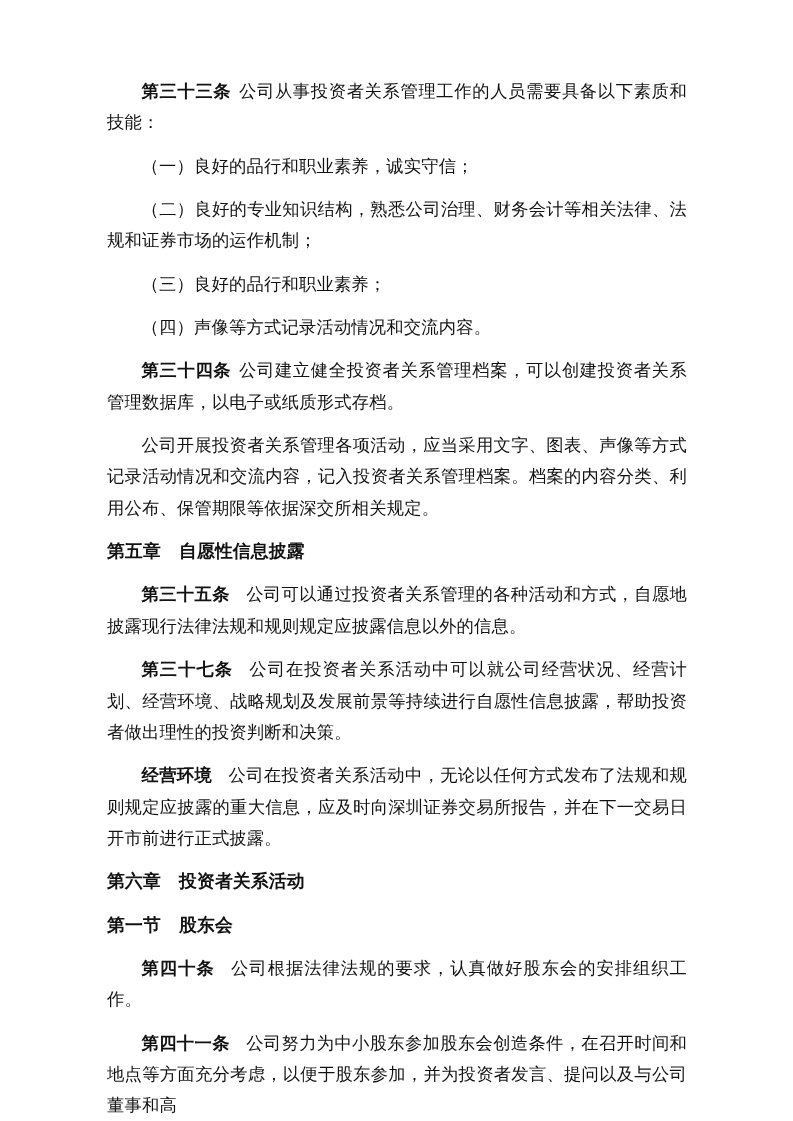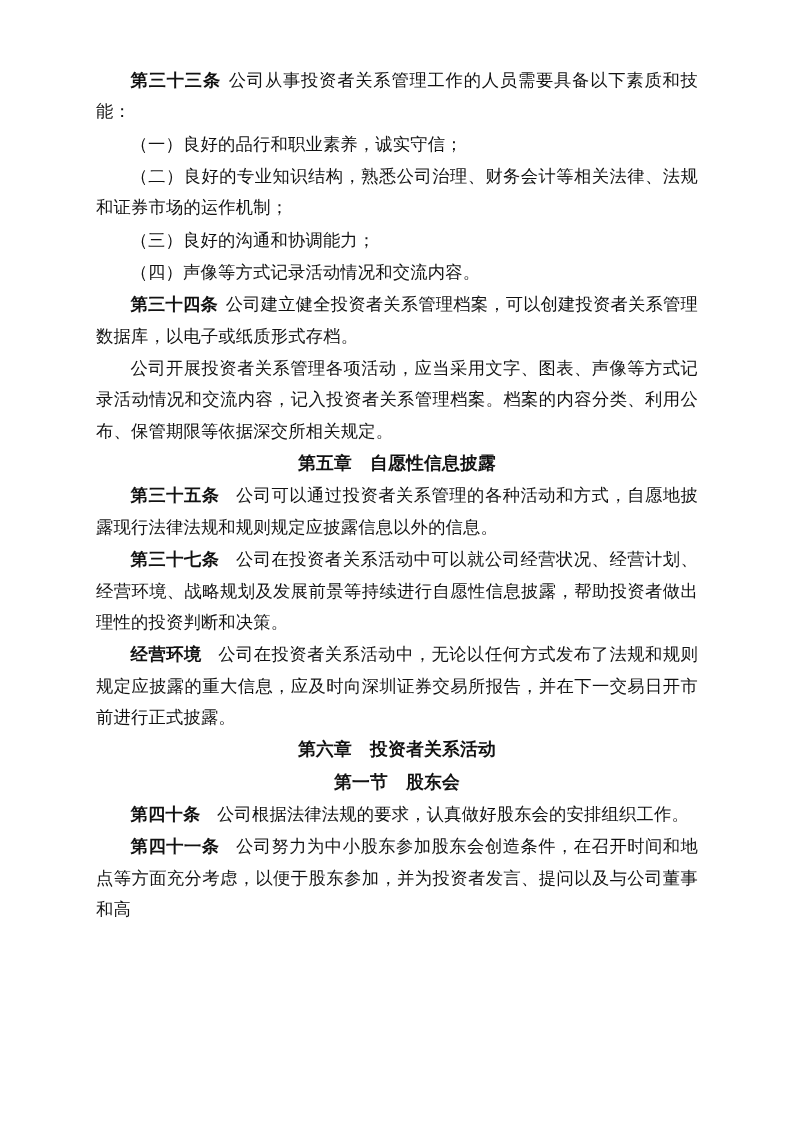--- a/index.html
+++ b/index.html
@@ -20,29 +20,28 @@
     left: 95px;
     top: 64px;
     width: 604px;
     color: #121212;
     font-size: 17.3px;
     line-height: 31.35px;
     text-align: justify;
     letter-spacing: 0.2px;
   }
   .content p {
-    margin: 1px;
+    margin: 12px;
     padding: 0;
   }
   p.para {
     text-indent: 2em;
   }
   p.heading {
     text-indent: 0;
-    text-align: center;
     font-weight: bold;
     font-family: "Liberation Sans", "DejaVu Sans", sans-serif;
     font-size: 17.8px;
   }
   .num {
     font-weight: bold;
     font-family: "Liberation Sans", "DejaVu Sans", sans-serif;
     margin-right: 0.45em;
   }
   .num.wide {
@@ -54,21 +53,21 @@
 
 <div class="page">
   <div class="content">
 
     <p class="para"><span class="num">第三十三条</span><span>公司从事投资者关系管理工作的人员需要具备以下素质和技能：</span></p>
 
     <p class="para">（一）良好的品行和职业素养，诚实守信；</p>
 
     <p class="para">（二）良好的专业知识结构，熟悉公司治理、财务会计等相关法律、法规和证券市场的运作机制；</p>
 
-    <p class="para">（三）良好的沟通和协调能力；</p>
+    <p class="para">（三）良好的品行和职业素养；</p>
 
     <p class="para">（四）声像等方式记录活动情况和交流内容。</p>
 
     <p class="para"><span class="num">第三十四条</span><span>公司建立健全投资者关系管理档案，可以创建投资者关系管理数据库，以电子或纸质形式存档。</span></p>
 
     <p class="para">公司开展投资者关系管理各项活动，应当采用文字、图表、声像等方式记录活动情况和交流内容，记入投资者关系管理档案。档案的内容分类、利用公布、保管期限等依据深交所相关规定。</p>
 
     <p class="heading">第五章　自愿性信息披露</p>
 
     <p class="para"><span class="num wide">第三十五条</span><span>公司可以通过投资者关系管理的各种活动和方式，自愿地披露现行法律法规和规则规定应披露信息以外的信息。</span></p>

